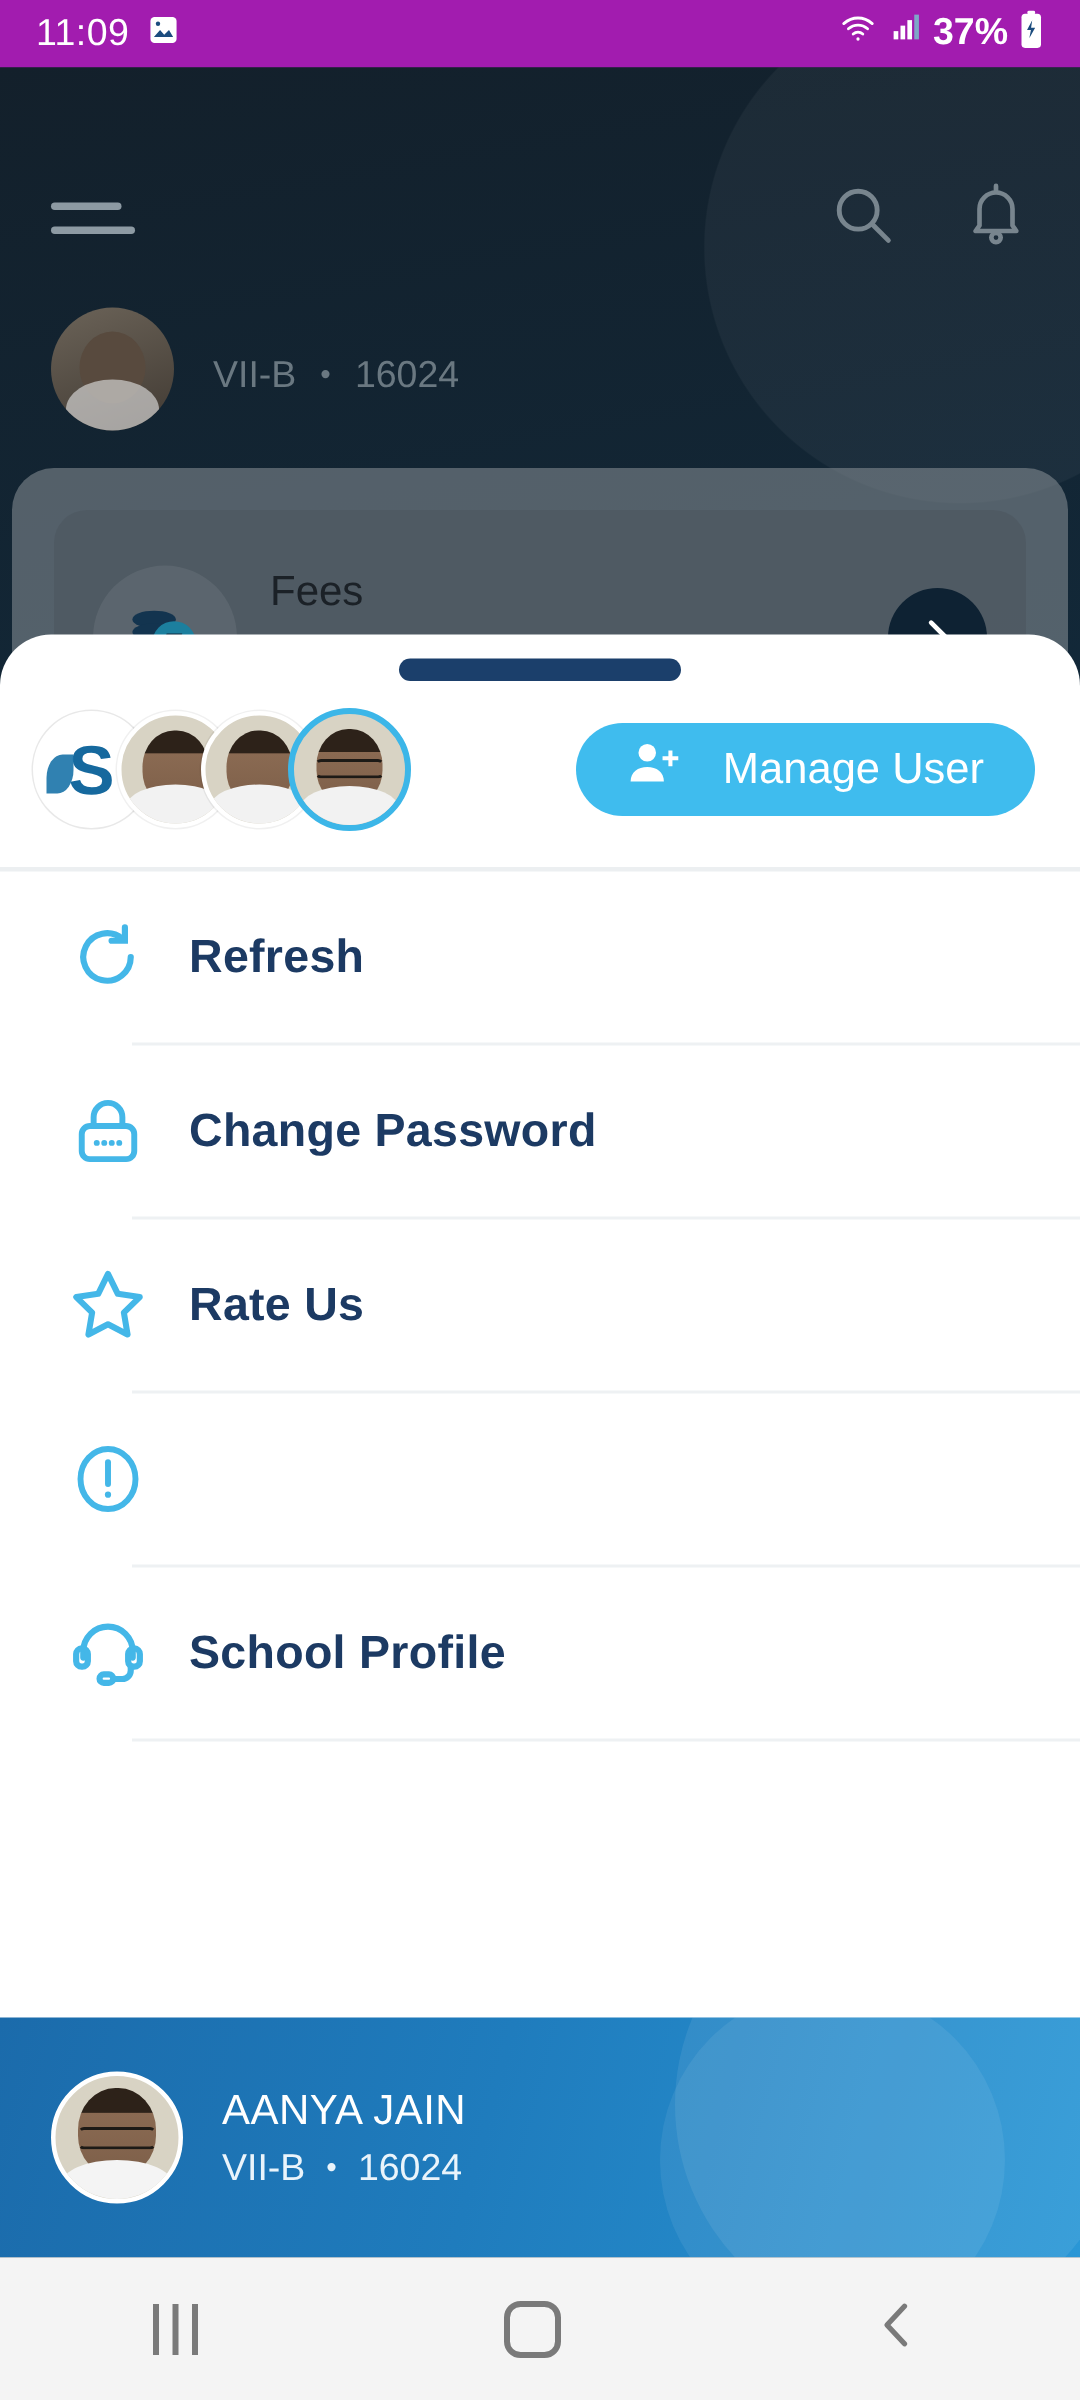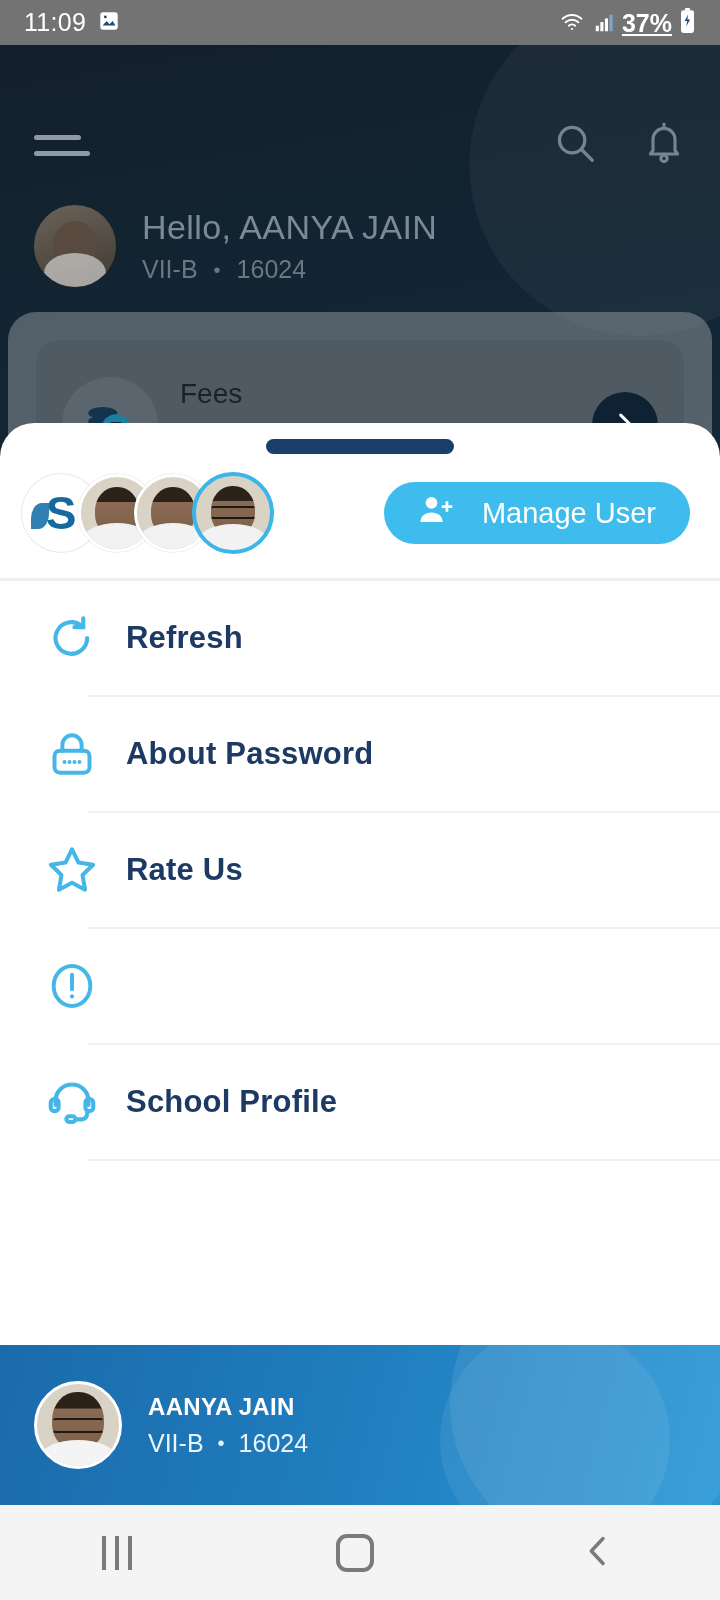--- a/index.html
+++ b/index.html
@@ -6,26 +6,26 @@
   html,body { width:720px; height:1600px; overflow:hidden; }
   body {
     font-family:"Liberation Sans", sans-serif;
     background:#0d1b26;
     position:relative;
   }
 
   
   .status-bar{
     position:absolute; top:0; left:0; width:720px; height:45px;
-    background:#737373; display:flex; align-items:center;
+    background:#a21caf; display:flex; align-items:center;
     padding:0 24px; color:#ffffff;
   }
   .sb-left{ display:flex; align-items:center; gap:12px; }
   .sb-time{ font-size:25px; letter-spacing:.3px; }
-  .sb-right{ margin-left:auto; display:flex; align-items:flex-end; gap:7px;text-decoration:underline; }
+  .sb-right{ margin-left:auto; display:flex; align-items:flex-start; gap:7px; }
   .sb-battery{ font-size:25px; font-weight:600; }
 
   
   .app-bg{
     position:absolute; top:45px; left:0; width:720px; height:1460px;
     background:
       radial-gradient(circle at 640px 120px, rgba(255,255,255,.045) 0 170px, transparent 171px),
       linear-gradient(170deg,#13202b 0%,#122b3d 45%,#123a4f 100%);
     overflow:hidden;
   }
@@ -182,21 +182,21 @@
     content:""; position:absolute; left:50%; bottom:-6px; width:74px; height:32px;
     transform:translateX(-50%); border-radius:50% 50% 0 0; background:#f4f4f4;
   }
   .f-glasses{
     position:absolute; left:50%; top:34px; transform:translateX(-50%);
     width:52px; height:15px; z-index:3;
     border:2px solid #1d1a16; border-radius:4px;
     border-left-color:transparent; border-right-color:transparent;
   }
   .f-txt{ margin-left:26px; z-index:2; }
-  .f-name{ font-size:24px; font-weight:bold; color:#ffffff; letter-spacing:.3px; }
+  .f-name{ font-size:28px; font-weight:normal; color:#ffffff; letter-spacing:.3px; }
   .f-meta{ font-size:25px; color:#eaf4fb; margin-top:8px; display:flex; gap:14px; align-items:center; }
   .profile-btn{
     margin-left:auto; z-index:2; height:66px; padding:0 30px 0 36px;
     border-radius:34px; background:#40b8ec; border:none; color:#ffffff;
     display:flex; align-items:center; gap:26px;
     font-size:30px; font-weight:bold; font-family:"Liberation Sans", sans-serif; cursor:pointer;
   }
 
   
   .navbar{
@@ -269,21 +269,20 @@
           <path d="M18 16V10a6 6 0 10-12 0v6l-1.4 2h14.8z"></path>
           <circle cx="12" cy="20.4" r="1.7"></circle>
         </svg>
       </span>
     </div>
   </div>
 
   <div class="greet">
     <div class="greet-av"></div>
     <div class="greet-txt">
-      <div class="hello">Hello, AANYA JAIN</div>
       <div class="meta">
         <span>VII-B</span>
         <span class="dot-sep">•</span>
         <span>16024</span>
       </div>
     </div>
   </div>
 
   <div class="fees-outer">
     <div class="fees-card">
@@ -358,21 +357,21 @@
       <span class="menu-icon">
         <svg width="50" height="50" viewBox="0 0 24 24" fill="none" stroke="#44b7e8" stroke-width="1.9" stroke-linecap="round" stroke-linejoin="round">
           <rect x="3.6" y="10.4" width="16.8" height="10.6" rx="2.6"></rect>
           <path d="M7.4 10.4V7.6a4.6 4.6 0 019.2 0v2.8"></path>
           <circle cx="8.4" cy="15.8" r=".95" fill="#44b7e8" stroke="none"></circle>
           <circle cx="10.8" cy="15.8" r=".95" fill="#44b7e8" stroke="none"></circle>
           <circle cx="13.2" cy="15.8" r=".95" fill="#44b7e8" stroke="none"></circle>
           <circle cx="15.6" cy="15.8" r=".95" fill="#44b7e8" stroke="none"></circle>
         </svg>
       </span>
-      <span class="menu-label">About Password</span>
+      <span class="menu-label">Change Password</span>
     </div>
     <div class="menu-div"></div>
 
     <div class="menu-item">
       <span class="menu-icon">
         <svg width="54" height="54" viewBox="0 0 24 24" fill="none" stroke="#44b7e8" stroke-width="1.8" stroke-linejoin="round">
           <path d="M12 2.8l2.9 5.9 6.5.95-4.7 4.6 1.1 6.5L12 17.7l-5.8 3.05 1.1-6.5-4.7-4.6 6.5-.95z"></path>
         </svg>
       </span>
       <span class="menu-label">Rate Us</span>

